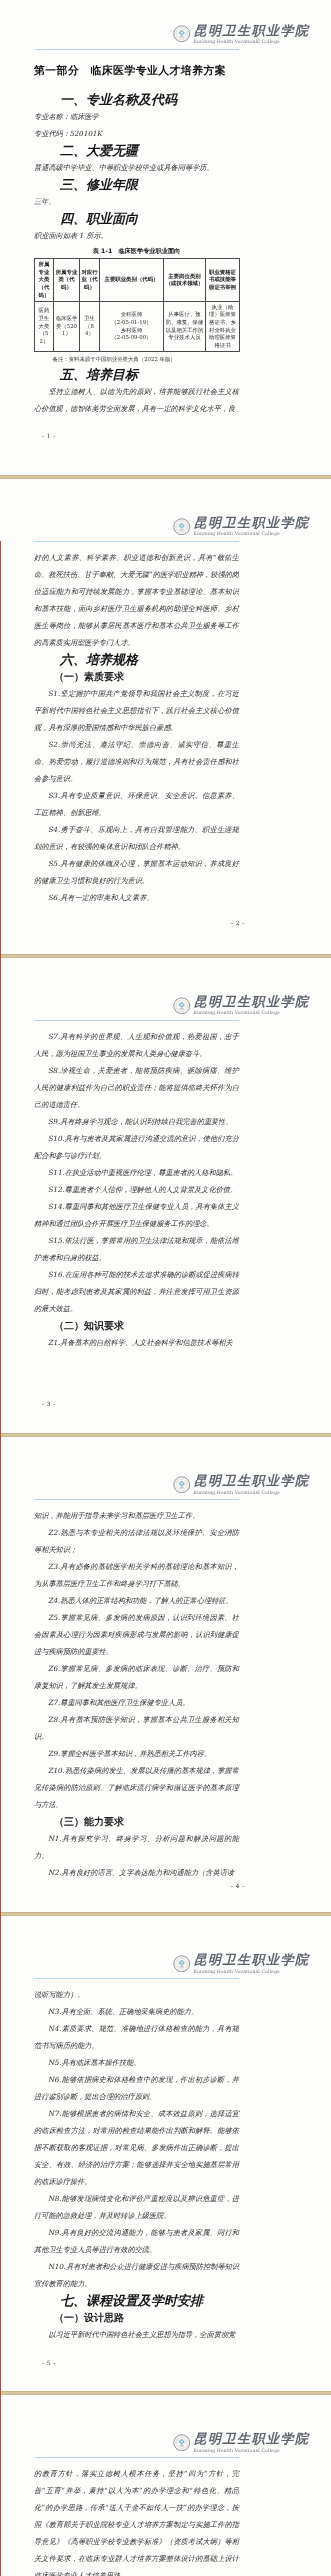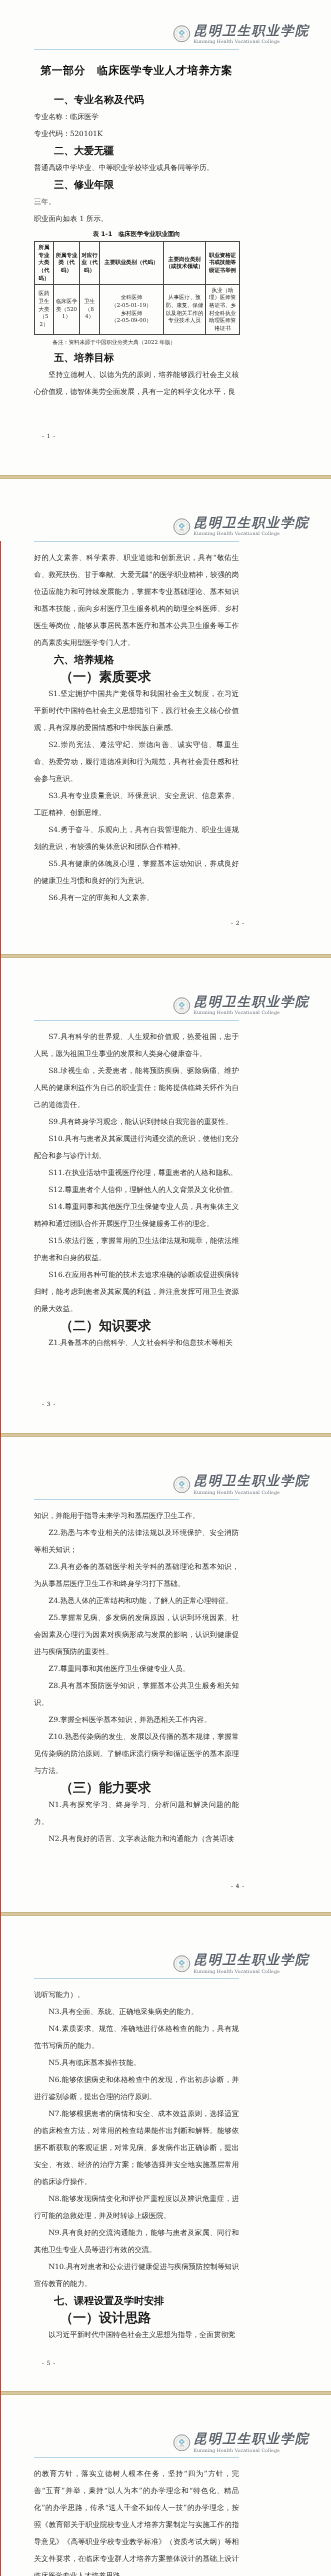--- a/index.html
+++ b/index.html
@@ -27,29 +27,29 @@
   .seal { display:block; }
 
   
   .content { position:absolute; left:34px; top:0; width:205px; }
   .sheet--first .content { padding-top:56px; }
   .content { padding-top:70px; }
   .sheet--first > .content { padding-top:56px; }
 
   .t-title {
     font-family:"DejaVu Sans","Liberation Sans",sans-serif;
-    font-size:10.8px; font-weight:700; text-align:center; letter-spacing:0.5px;
+    font-size:10.8px; font-weight:700; text-align:left; letter-spacing:0.5px;
     margin:7.2px 0 12.4px 0; line-height:15.5px; color:#111;
   }
   .t-h {
     font-family:"DejaVu Sans","Liberation Sans",sans-serif;
-    font-size:10px; font-weight:700; line-height:17px; text-indent:2em; color:#161616;
-  }
-  .t-sub { font-size:13px; font-weight:700; line-height:17px; text-indent:2em; color:#222; }
-  .t-p { font-size:7.2px; line-height:17px; text-align:justify; margin:0; }
+    font-size:13px; font-weight:700; line-height:17px; text-indent:2em; color:#161616;font-style:italic;
+  }
+  .t-sub { font-size:10px; font-weight:700; line-height:17px; text-indent:2em; color:#222; }
+  .t-p { font-size:7.2px; line-height:17px; text-align:justify; margin:0;font-style:italic; }
   .t-p.indent { text-indent:2em; }
   .t-caption {
     font-family:"DejaVu Sans","Liberation Sans",sans-serif;
     font-size:6.2px; font-weight:700; text-align:center; line-height:12.4px; margin-top:1px; color:#161616;
   }
   .t-note { font-size:5.4px; line-height:10.3px; margin:1.5px 0 2.1px 18.5px; color:#333; }
 
   table { border-collapse:collapse; width:100%; table-layout:fixed; margin-top:1px; }
   th,td { border:0.5px solid #4a4a4a; font-size:5.4px; line-height:7.7px; padding:1.5px 1px; vertical-align:middle; word-break:break-all; }
   th { font-family:"DejaVu Sans","Liberation Sans",sans-serif; font-weight:700; text-align:center; color:#161616; }
@@ -83,20 +83,21 @@
       <div class="hdr-rule"></div>
       <div class="content">
         <div class="t-title">第一部分　临床医学专业人才培养方案</div>
         <div class="t-h">一、专业名称及代码</div>
         <p class="t-p">专业名称：临床医学</p>
         <p class="t-p">专业代码：520101K</p>
         <div class="t-h">二、大爱无疆</div>
         <p class="t-p">普通高级中学毕业、中等职业学校毕业或具备同等学历。</p>
         <div class="t-h">三、修业年限</div>
         <p class="t-p">三年。</p>
+        <div class="t-h">四、职业面向</div>
         <p class="t-p">职业面向如表 1 所示。</p>
         <div class="t-caption">表 1-1　临床医学专业职业面向</div>
         <table class="career">
           <colgroup>
             <col style="width: 19px;">
             <col style="width: 26px;">
             <col style="width: 20px;">
             <col style="width: 64px;">
             <col style="width: 42px;">
             <col style="width: 34px;">
@@ -206,20 +207,21 @@
           <div class="hdr-en">Kunming Health Vocational College</div>
         </div>
       </div>
       <div class="hdr-rule"></div>
       <div class="content">
         <p class="t-p">知识，并能用于指导未来学习和基层医疗卫生工作。</p>
         <p class="t-p indent">Z2.熟悉与本专业相关的法律法规以及环境保护、安全消防等相关知识；</p>
         <p class="t-p indent">Z3.具有必备的基础医学相关学科的基础理论和基本知识，为从事基层医疗卫生工作和终身学习打下基础。</p>
         <p class="t-p indent">Z4.熟悉人体的正常结构和功能，了解人的正常心理特征。</p>
         <p class="t-p indent">Z5.掌握常见病、多发病的发病原因，认识到环境因素、社会因素及心理行为因素对疾病形成与发展的影响，认识到健康促进与疾病预防的重要性。</p>
+        <p class="t-p indent">Z6.掌握常见病、多发病的临床表现、诊断、治疗、预防和康复知识，了解其发生发展规律。</p>
         <p class="t-p indent">Z7.尊重同事和其他医疗卫生保健专业人员。</p>
         <p class="t-p indent">Z8.具有基本预防医学知识，掌握基本公共卫生服务相关知识。</p>
         <p class="t-p indent">Z9.掌握全科医学基本知识，并熟悉相关工作内容。</p>
         <p class="t-p indent">Z10.熟悉传染病的发生、发展以及传播的基本规律，掌握常见传染病的防治原则。了解临床流行病学和循证医学的基本原理与方法。</p>
         <div class="t-sub">（三）能力要求</div>
         <p class="t-p indent">N1.具有探究学习、终身学习、分析问题和解决问题的能力。</p>
         <p class="t-p indent">N2.具有良好的语言、文字表达能力和沟通能力（含英语读</p>
       </div>
       <div class="pageno pageno--right">- 4 -</div>
     </section>

